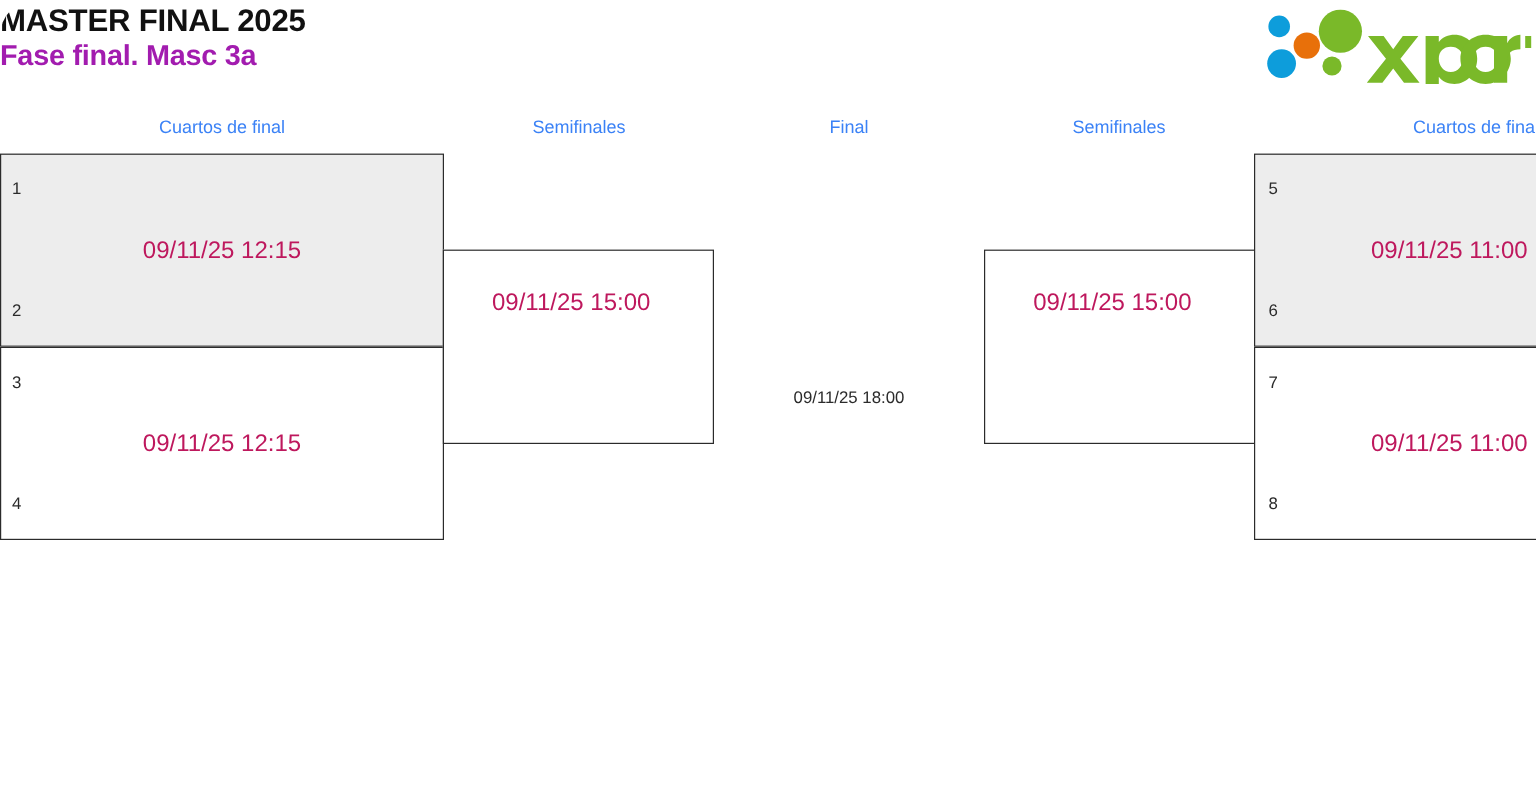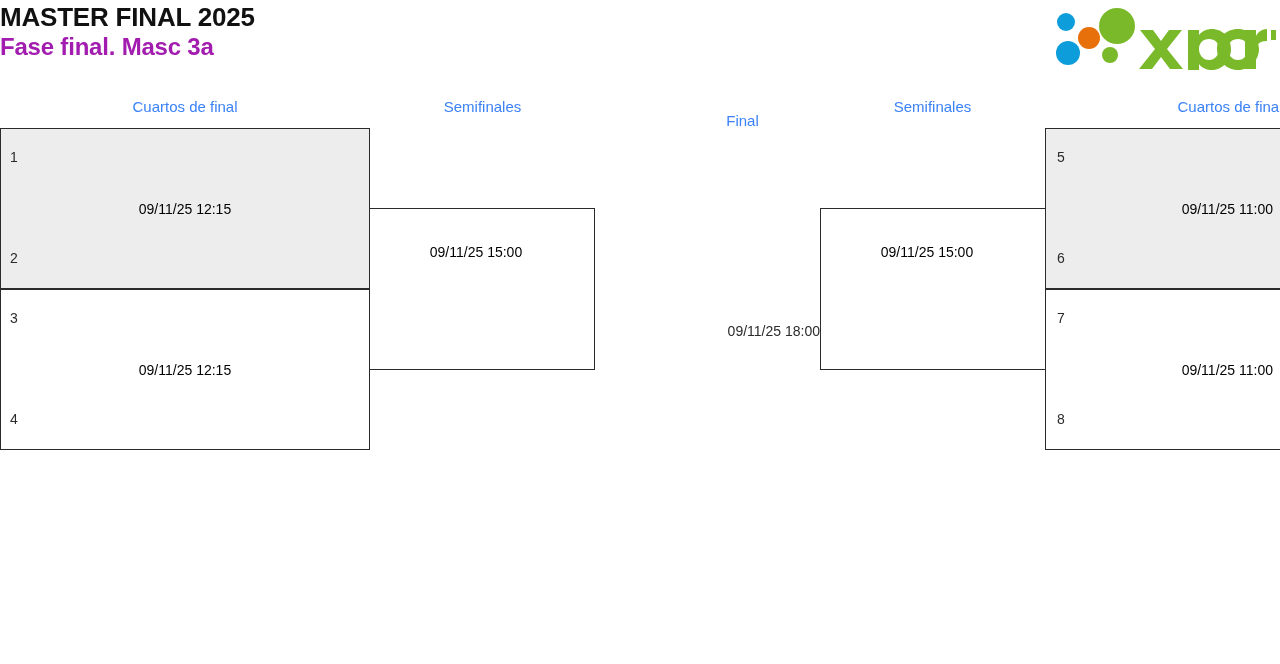--- a/index.html
+++ b/index.html
@@ -9,20 +9,21 @@
     background: #ffffff;
     font-family: "Liberation Sans", sans-serif;
     overflow: hidden;
   }
   #page {
     position: relative;
     width: 1280px;
     height: 664px;
     background: #ffffff;
     overflow: hidden;
+    border-radius: 30px;
   }
 
   
   #header {
     position: absolute;
     left: 0; top: 0;
     width: 1280px;
     height: 82px;
   }
   #title-block {
@@ -89,22 +90,22 @@
     line-height: 16px;
     white-space: nowrap;
   }
   .seed.left  { left: 9px; }
   .seed.right { left: 11px; }
   .seed.top    { top: 20px; }
   .seed.bottom { bottom: 22px; }
 
   .match-date {
     position: absolute;
-    font-size: 14px;
-    color: #000000;
+    font-size: 20px;
+    color: #be185d;
     line-height: 18px;
     white-space: nowrap;
   }
   
   .date-center {
     left: 0; right: 0;
     top: 50%;
     transform: translateY(-50%);
     text-align: center;
   }
@@ -162,21 +163,21 @@
           <path d="M272 22 L284 22 L293 47 L301 22 L313 22 L296 66 C293 74 289 77 281 77 L275 77 L275 67 L279 67 C283 67 285 66 286 62 L287 59 Z" transform="translate(-18,0)"></path>
         </g>
       </svg>
     </div>
   </div>
 
   <div class="round-header" style="left:0px; width:370px;">Cuartos de final</div>
 
   <div class="round-header" style="left:370px; width:225px;">Semifinales</div>
 
-  <div class="round-header" style="left:630px; width:225px;margin-top:14px;">Final</div>
+  <div class="round-header" style="left:595px; width:225px;">Final</div>
 
   <div class="round-header" style="left:820px; width:225px;">Semifinales</div>
 
   <div class="round-header" style="left:1045px; width:370px; text-align:center;">Cuartos de final</div>
 
   <div id="bracket">
 
     <div class="match-box shaded" style="left:0px; top:128px; width:370px; height:161px;">
       <div class="seed left top">1</div>
       <div class="match-date date-center">09/11/25 12:15</div>
@@ -186,21 +187,21 @@
     <div class="match-box" style="left:0px; top:289px; width:370px; height:161px;">
       <div class="seed left top">3</div>
       <div class="match-date date-center">09/11/25 12:15</div>
       <div class="seed left bottom">4</div>
     </div>
 
     <div class="match-box" style="left:369px; top:208px; width:226px; height:162px;">
       <div class="match-date date-upper">09/11/25 15:00</div>
     </div>
 
-    <div class="final-date" style="left:595px; top:322px; width:225px;text-align:right;">09/11/25 18:00</div>
+    <div class="final-date" style="left:595px; top:322px; width:225px;">09/11/25 18:00</div>
 
     <div class="match-box" style="left:820px; top:208px; width:226px; height:162px;">
       <div class="match-date date-upper">09/11/25 15:00</div>
     </div>
 
     <div class="match-box shaded" style="left:1045px; top:128px; width:370px; height:161px;">
       <div class="seed right top">5</div>
       <div class="match-date" style="right:141px; top:50%; transform:translateY(-50%); text-align:right;">09/11/25 11:00</div>
       <div class="seed right bottom">6</div>
     </div>

